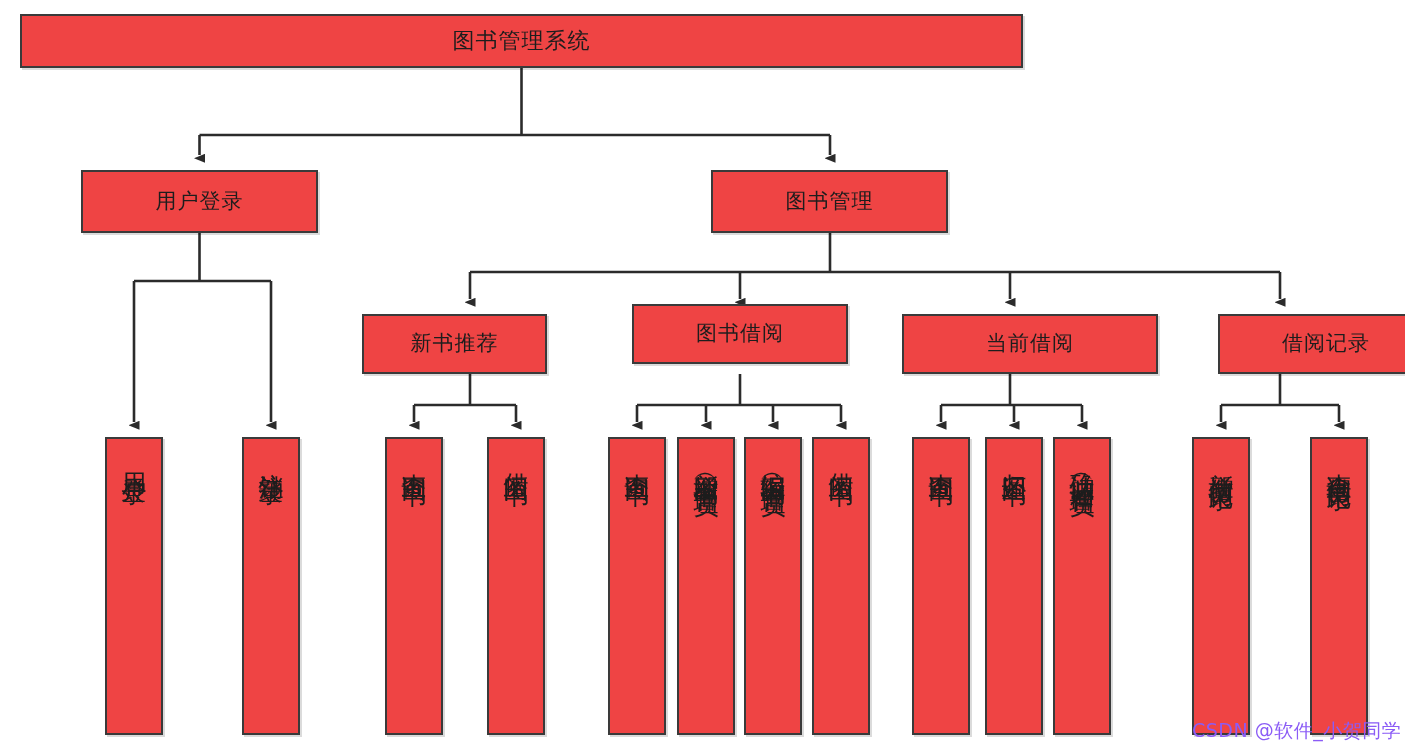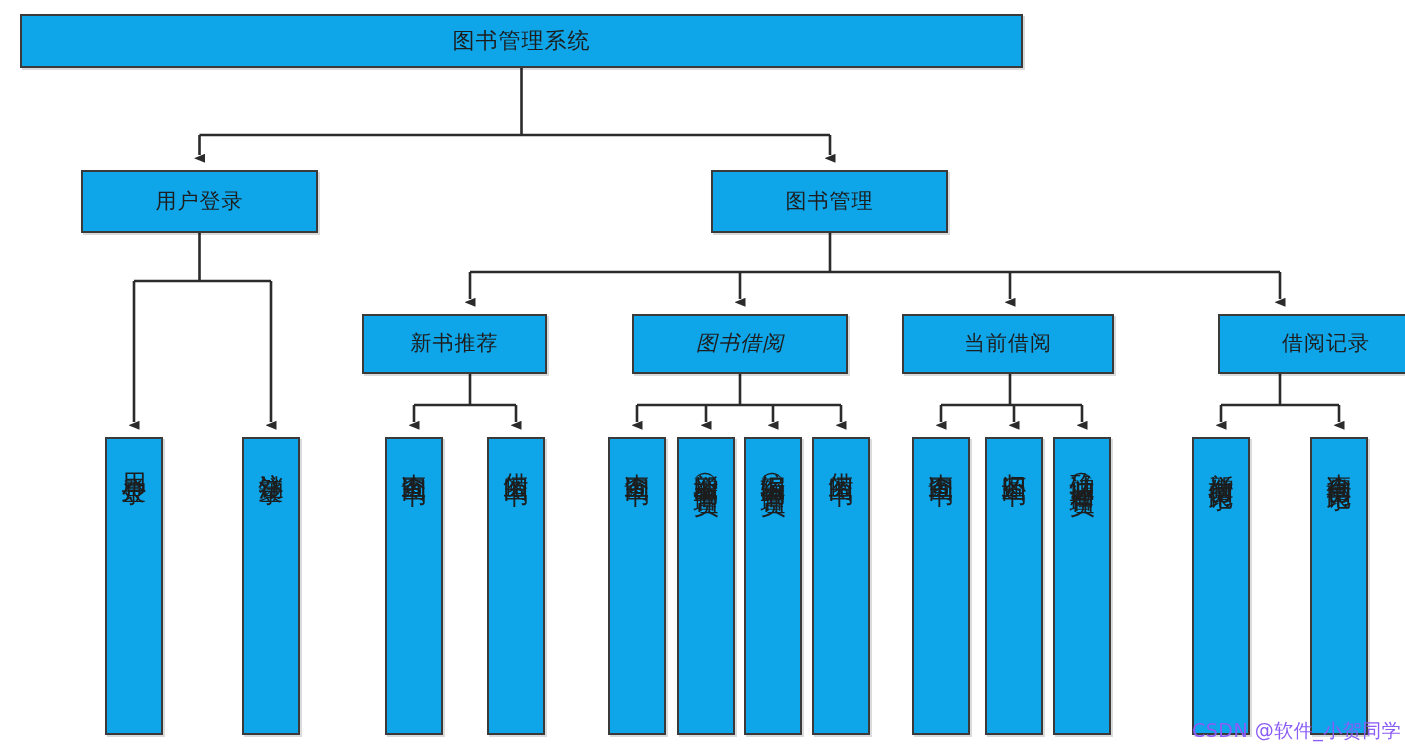--- a/index.html
+++ b/index.html
@@ -23,21 +23,21 @@
     left: 0;
     top: 0;
     width: 1405px;
     height: 747px;
     pointer-events: none;
   }
   .node {
     position: absolute;
     box-sizing: border-box;
     border: 2.5px solid #3a3a3a;
-    background: #0ea5e9;
+    background: #ef4444;
     box-shadow: 2px 2px 0 rgba(0,0,0,0.14);
     display: flex;
     align-items: center;
     justify-content: center;
     color: #1d1d1d;
     text-align: center;
   }
   .node.horiz {
     font-size: 21px;
     letter-spacing: 1px;
@@ -130,24 +130,24 @@
   <div class="node horiz" style="left:81px; top:170px; width:237px; height:63px;">
     <span>用户登录</span>
   </div>
   <div class="node horiz" style="left:711px; top:170px; width:237px; height:63px;">
     <span>图书管理</span>
   </div>
 
   <div class="node horiz" style="left:362px; top:314px; width:185px; height:60px;">
     <span>新书推荐</span>
   </div>
-  <div class="node horiz" style="left:632px; top:314px; width:216px; height:60px;font-style:italic;">
+  <div class="node horiz" style="left:632px; top:304px; width:216px; height:60px;">
     <span>图书借阅</span>
   </div>
-  <div class="node horiz" style="left:902px; top:314px; width:212px; height:60px;">
+  <div class="node horiz" style="left:902px; top:314px; width:256px; height:60px;">
     <span>当前借阅</span>
   </div>
   <div class="node horiz" style="left:1172px; top:314px; width:216px; height:60px;margin-left:46px;">
     <span>借阅记录</span>
   </div>
 
   <div class="node leaf" style="left:105px; top:437px; width:58px; height:298px;">
     <span class="vtext">用户登录</span>
   </div>
   <div class="node leaf" style="left:242px; top:437px; width:58px; height:298px;">

